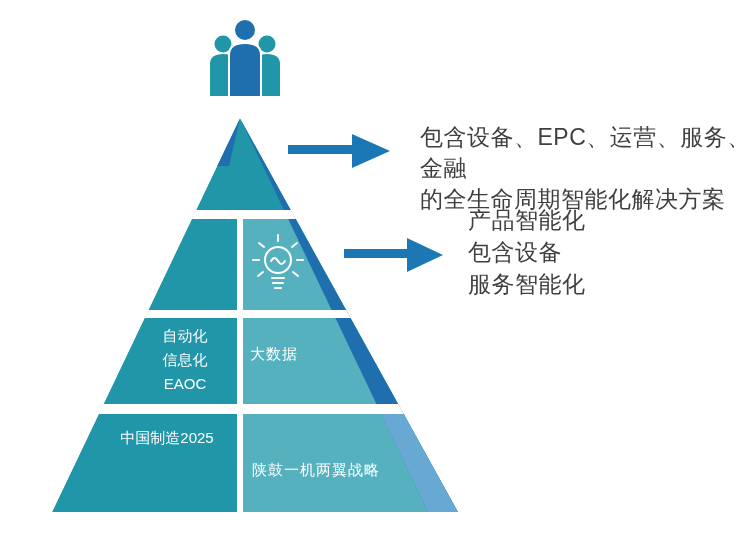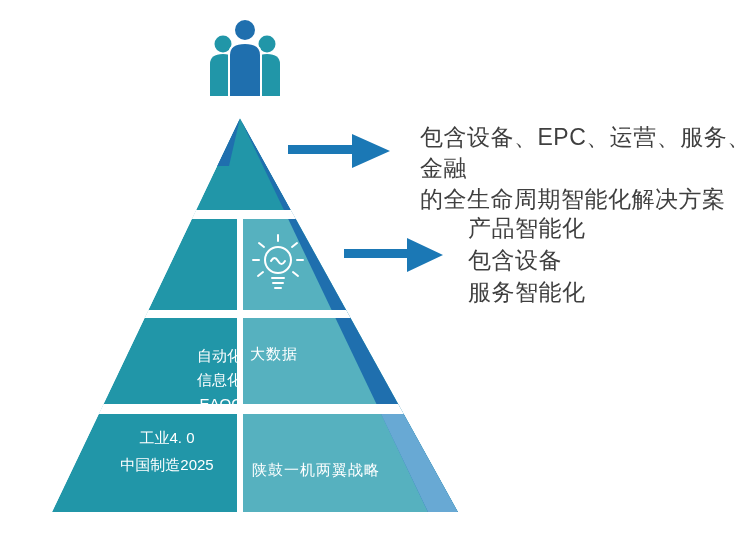--- a/index.html
+++ b/index.html
@@ -24,27 +24,27 @@
     overflow:hidden;
   }
   .stage svg{position:absolute;left:0;top:0;}
   .annot{
     position:absolute;
     color:var(--text);
     font-size:23px;
     letter-spacing:0.5px;
   }
   .annot-top{left:420px;top:122px;line-height:31px;}
-  .annot-mid{left:468px;top:212px;line-height:32px;}
+  .annot-mid{left:468px;top:204px;line-height:32px;}
   .tier-label{
     position:absolute;
     color:var(--white);
     font-size:15px;
   }
-  .t3-left{left:128px;top:344px;width:114px;text-align:right;line-height:24px;}
+  .t3-left{left:128px;top:324px;width:114px;text-align:center;line-height:24px;}
   .t3-right{left:250px;top:340px;line-height:28px;letter-spacing:1px;}
   .t4-left{left:94px;top:424px;width:146px;text-align:center;line-height:27px;}
   .t4-right{left:252px;top:461px;letter-spacing:1px;font-family:Liberation Serif, serif;}
 </style>
 </head>
 <body>
 
 <div class="stage">
 
   <svg width="751" height="552" viewBox="0 0 751 552">
@@ -120,19 +120,18 @@
     <div>自动化</div>
     <div>信息化</div>
     <div>EAOC</div>
   </div>
 
   <div class="tier-label t3-right">
     <div>大数据</div>
   </div>
 
   <div class="tier-label t4-left">
-    <div>工业4. 0</div>
     <div>中国制造2025</div>
   </div>
 
   <div class="tier-label t4-right">陕鼓一机两翼战略</div>
 
 </div>
 
 </body></html>

